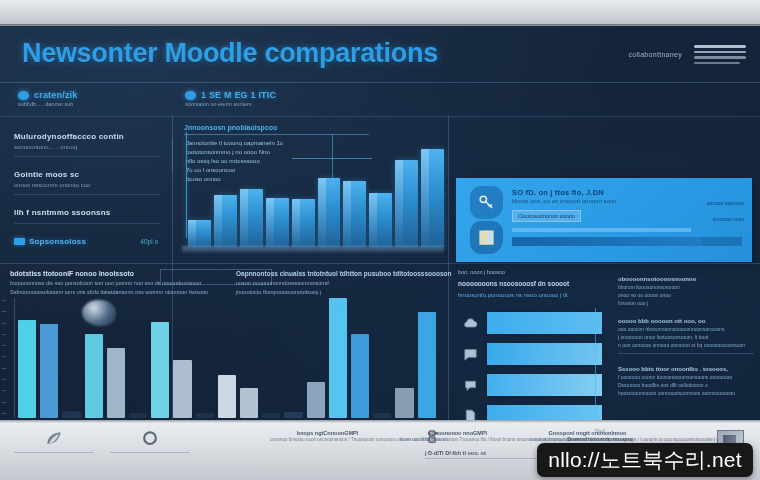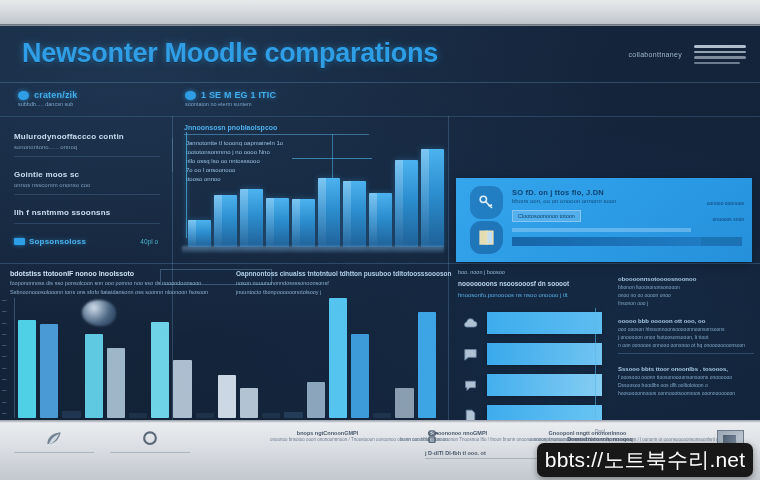--- a/index.html
+++ b/index.html
@@ -494,16 +494,16 @@
       <div class="f-sub">Doof</div>
       <div class="f-txt">Domostnatonnnonnoqoq</div>
       <div class="f-sub">onoooos  oonnooo  ooonoo  ot  onoooooon  lt</div>
     </div>
     <div class="f-thumb">
         <i></i>
       </div>
   </div>
 
   <div class="wm">
-    <span>bbts://노트북수리.net</span>
+    <span>nllo://노트북수리.net</span>
   </div>
 
 </div>
 
 </body></html>

